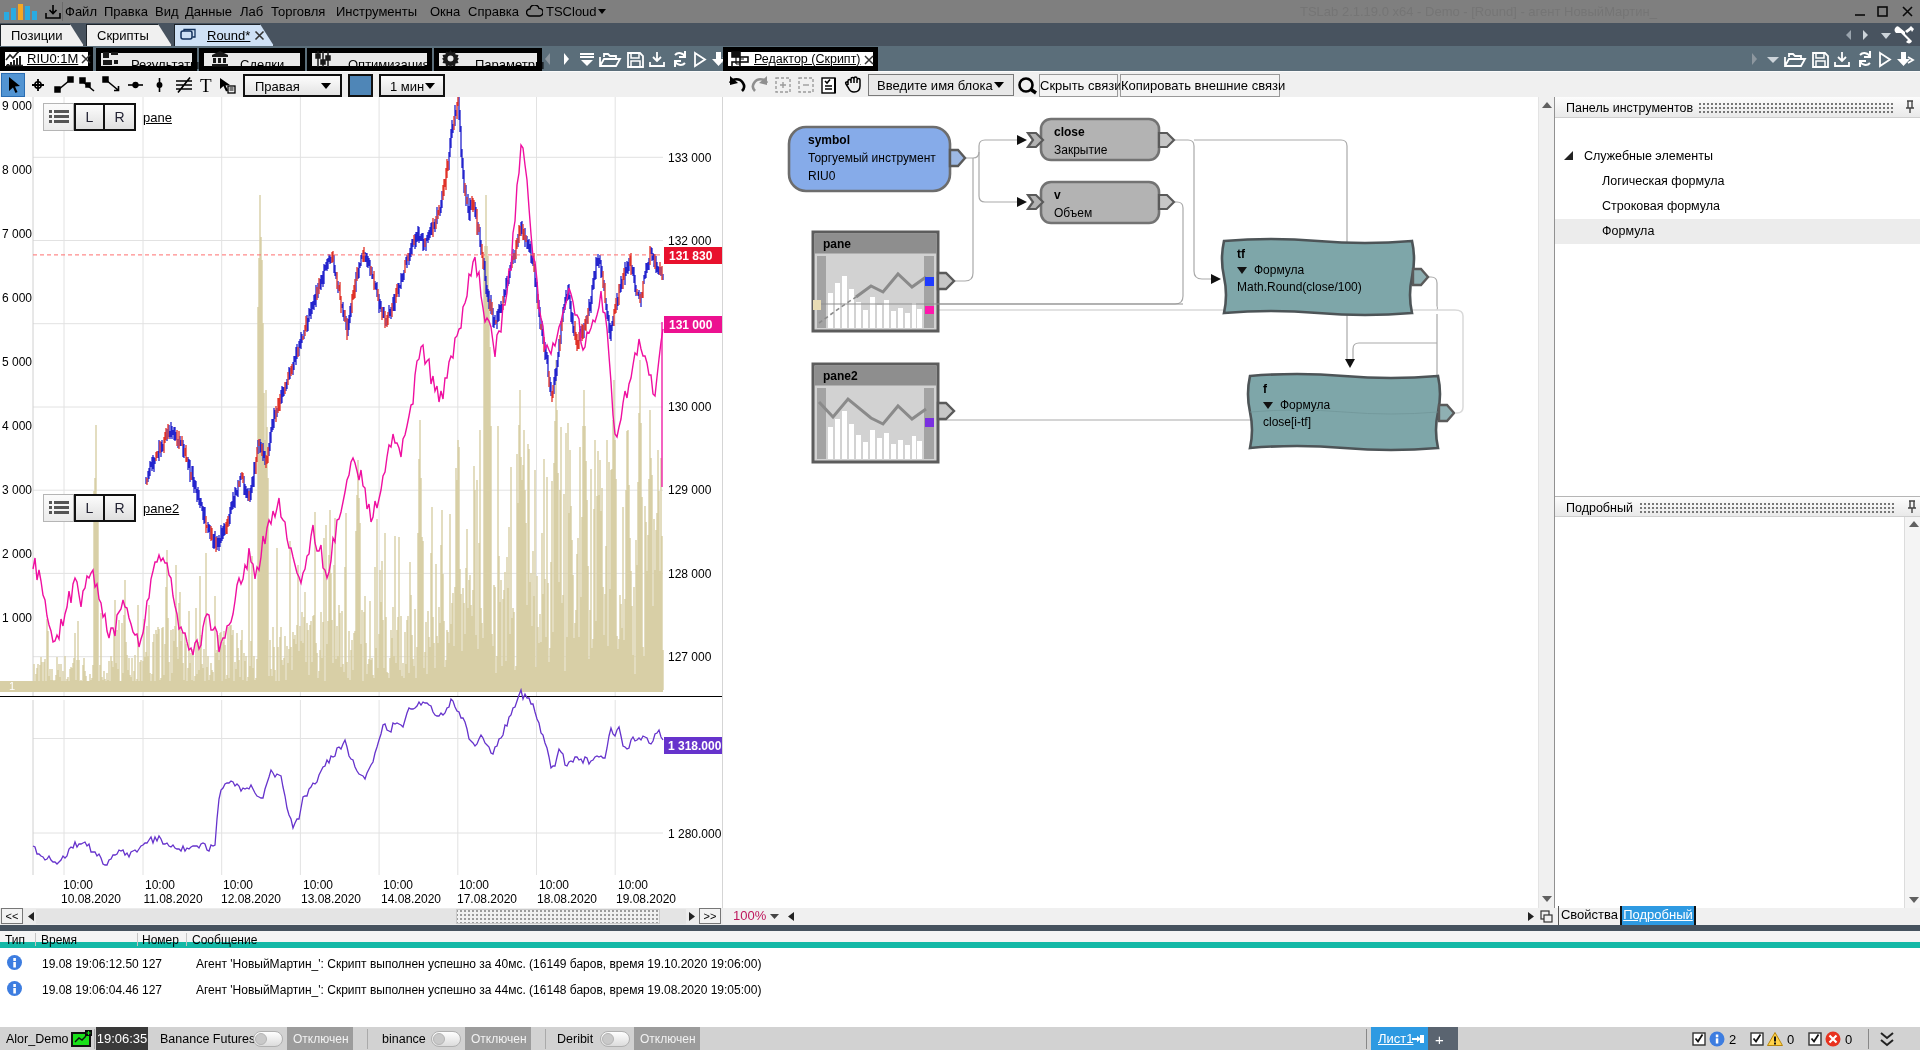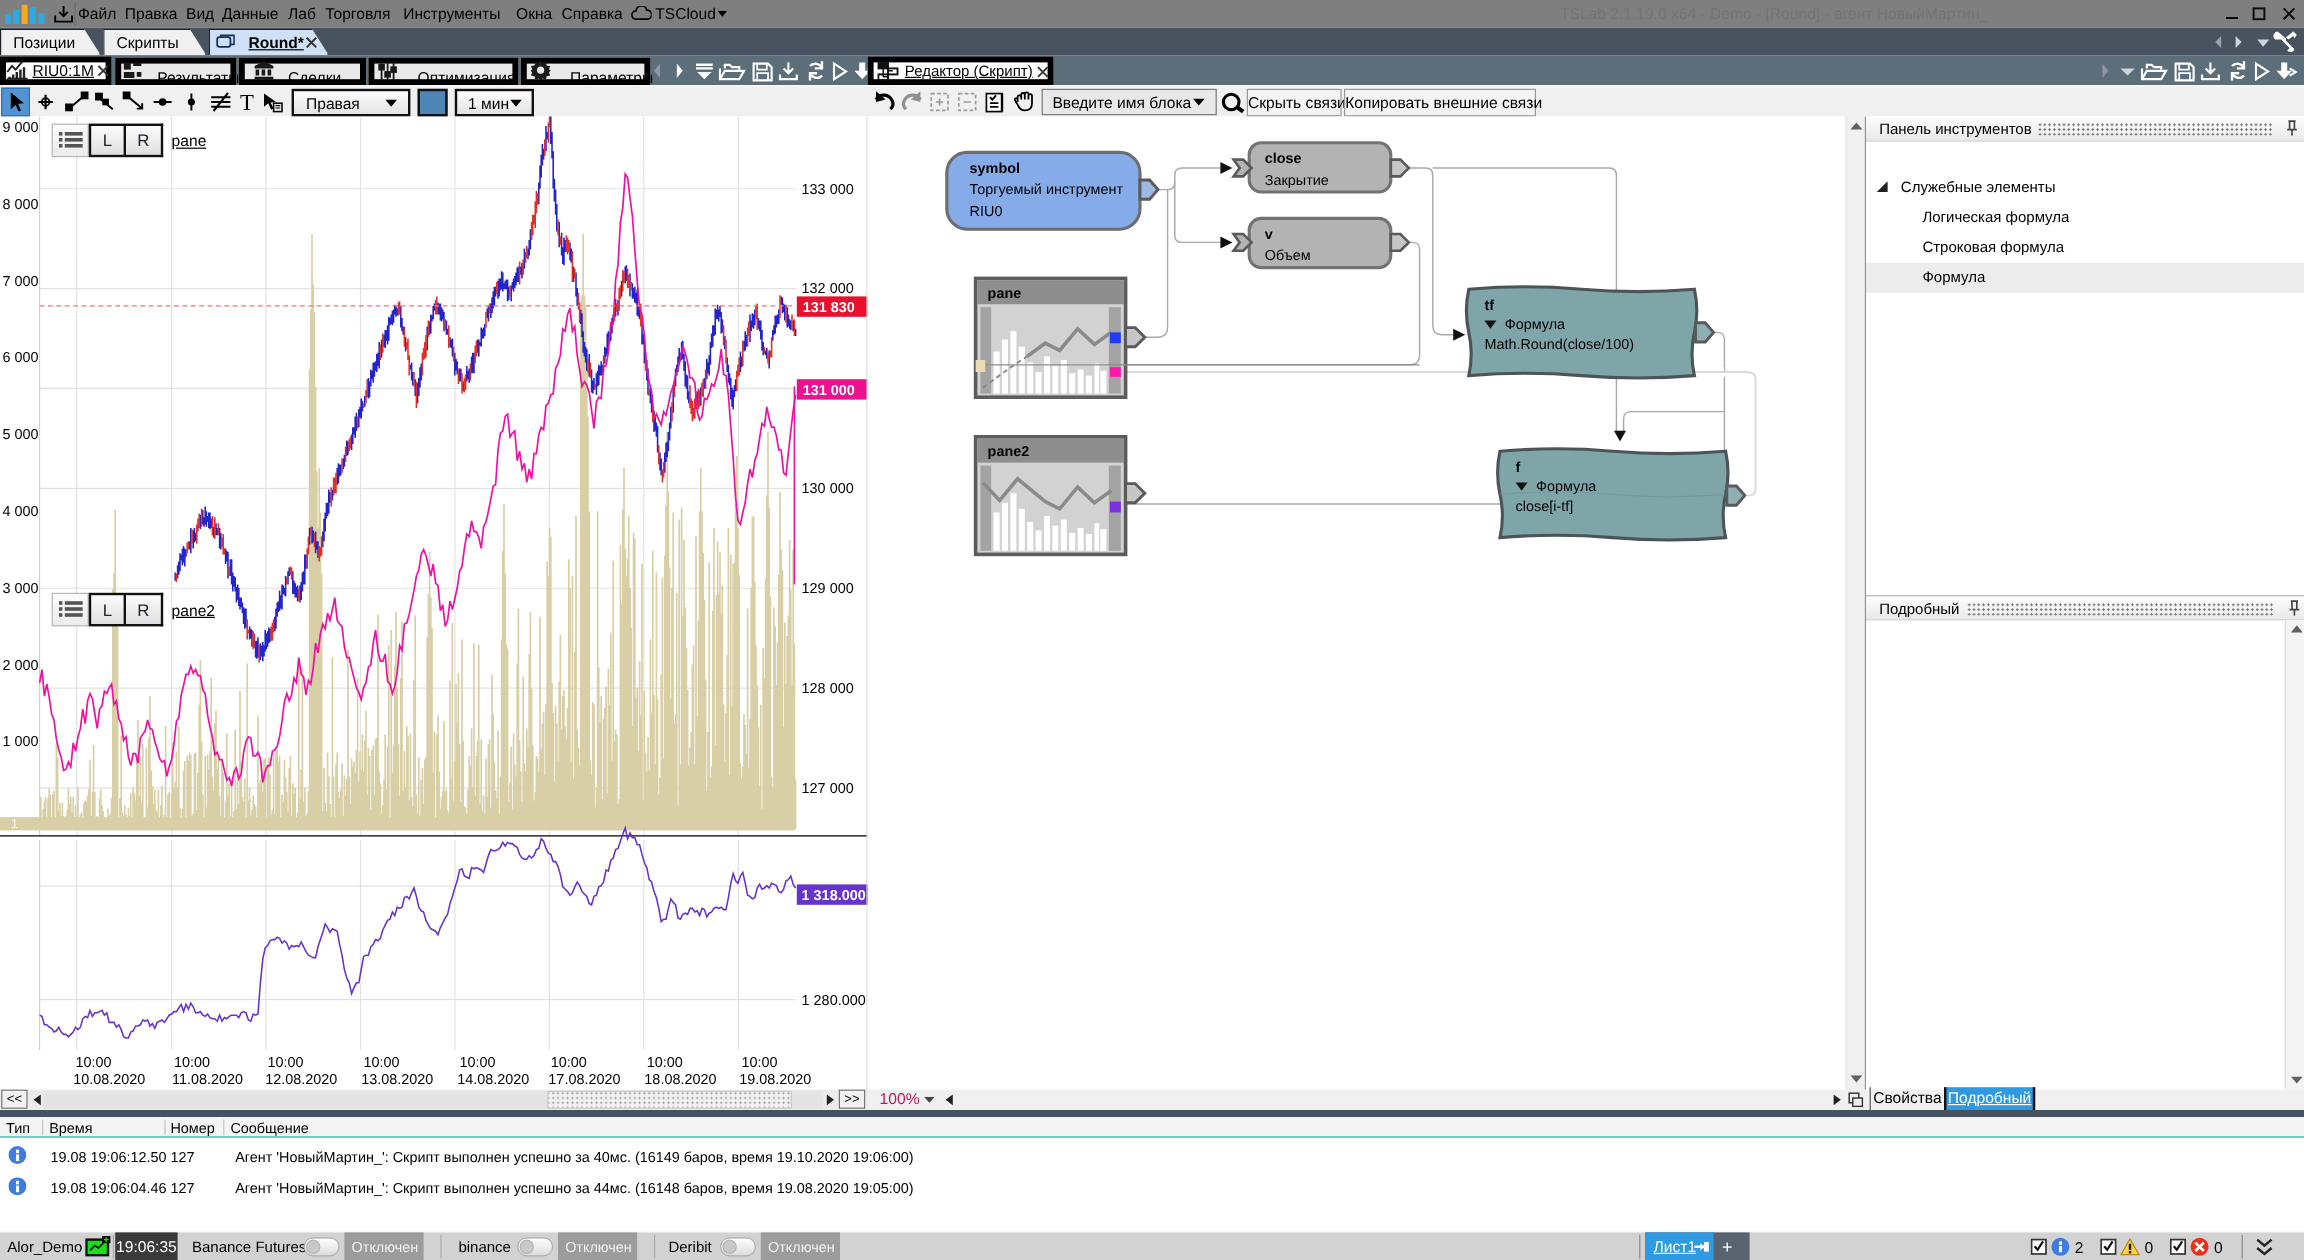--- a/index.html
+++ b/index.html
@@ -56,21 +56,21 @@
  <svg class="abs" style="left:1853px;top:4px" width="62" height="15" fill="none" stroke="#0a0a0a" stroke-width="1.6">
   <path d="M2 11 H12"></path>
       <rect x="25" y="3" width="9" height="9"></rect>
       <path d="M50 3 L59 12 M59 3 L50 12"></path>
  </svg>
 </div>
 
 <div id="row1">
  <div class="tab1" style="left:0;width:84px;padding:3px 0 0 10px">Позиции</div>
  <div class="tab1" style="left:86px;width:86px;padding:3px 0 0 10px">Скрипты</div>
- <div class="tab1" style="left:174px;width:100px;background:#cfe1f5;padding:3px 0 0 32px"><u style="font-weight:bold">Round*</u></div>
+ <div class="tab1" style="left:174px;width:100px;background:#cfe1f5;padding:3px 0 0 32px"><u style="font-weight:normal">Round*</u></div>
  <svg class="abs" style="left:180px;top:5px" width="16" height="14" fill="none" stroke="#13315c" stroke-width="1.5">
       <rect x="1" y="3" width="11" height="8" rx="2"></rect>
       <path d="M4 3 V1.5 H15 V9 H12.5" stroke-width="1.3"></path>
     </svg>
  <svg class="abs" style="left:254px;top:7px" width="12" height="11" stroke="#333" stroke-width="1.6">
       <path d="M1.5 1.5 L9.5 9.5 M9.5 1.5 L1.5 9.5"></path>
     </svg>
  <svg class="abs" style="left:1845px;top:6px" width="70" height="13" fill="#9aa4ad">
       <path d="M6 1 L1 6 L6 11 Z"></path>
       <path d="M18 1 L23 6 L18 11 Z" fill="#cdd4da"></path>
@@ -547,21 +547,21 @@
  <div class="abs" style="left:456px;top:1px;width:204px;height:15px;background:#f1f1f1;border:1px solid #cacaca;background-image:radial-gradient(#999 0.7px,transparent 1px);background-size:4px 4px;background-position:2px 3px"></div>
  <svg class="abs" style="left:688px;top:4px" width="8" height="10">
       <path d="M1 0 V9 L7 4.5 Z" fill="#222"></path>
     </svg>
  <div class="abs btn" style="left:699px;top:0;width:22px;height:16px;background:#f2f2f2;border:1px solid #777;text-align:center;font-size:11px;line-height:14px">&gt;&gt;</div>
 </div>
 
 <div class="abs" style="left:0;top:925px;width:1920px;height:6px;background:#46525e"></div>
 
 <div class="abs" style="left:0;top:931px;width:1920px;height:95px;background:#fff">
- <div class="abs" style="left:0;top:0;width:1920px;height:17px;background:#f4f4f4;border-bottom:1px solid #14b8a6">
+ <div class="abs" style="left:0;top:0;width:1920px;height:17px;background:#f4f4f4;border-bottom:6px solid #14b8a6">
   <span class="abs" style="left:5px;top:2px">Тип</span>
   <div class="abs" style="left:35px;top:2px;width:1px;height:13px;background:#c4c4c4"></div>
   <span class="abs" style="left:41px;top:2px">Время</span>
   <div class="abs" style="left:137px;top:2px;width:1px;height:13px;background:#c4c4c4"></div>
   <span class="abs" style="left:142px;top:2px">Номер</span>
   <div class="abs" style="left:186px;top:2px;width:1px;height:13px;background:#c4c4c4"></div>
   <span class="abs" style="left:192px;top:2px">Сообщение</span>
  </div>
  <svg class="abs" style="left:7px;top:24px" width="15" height="15">
       <circle cx="7.5" cy="7.5" r="7.5" fill="#3d7de0"></circle>

